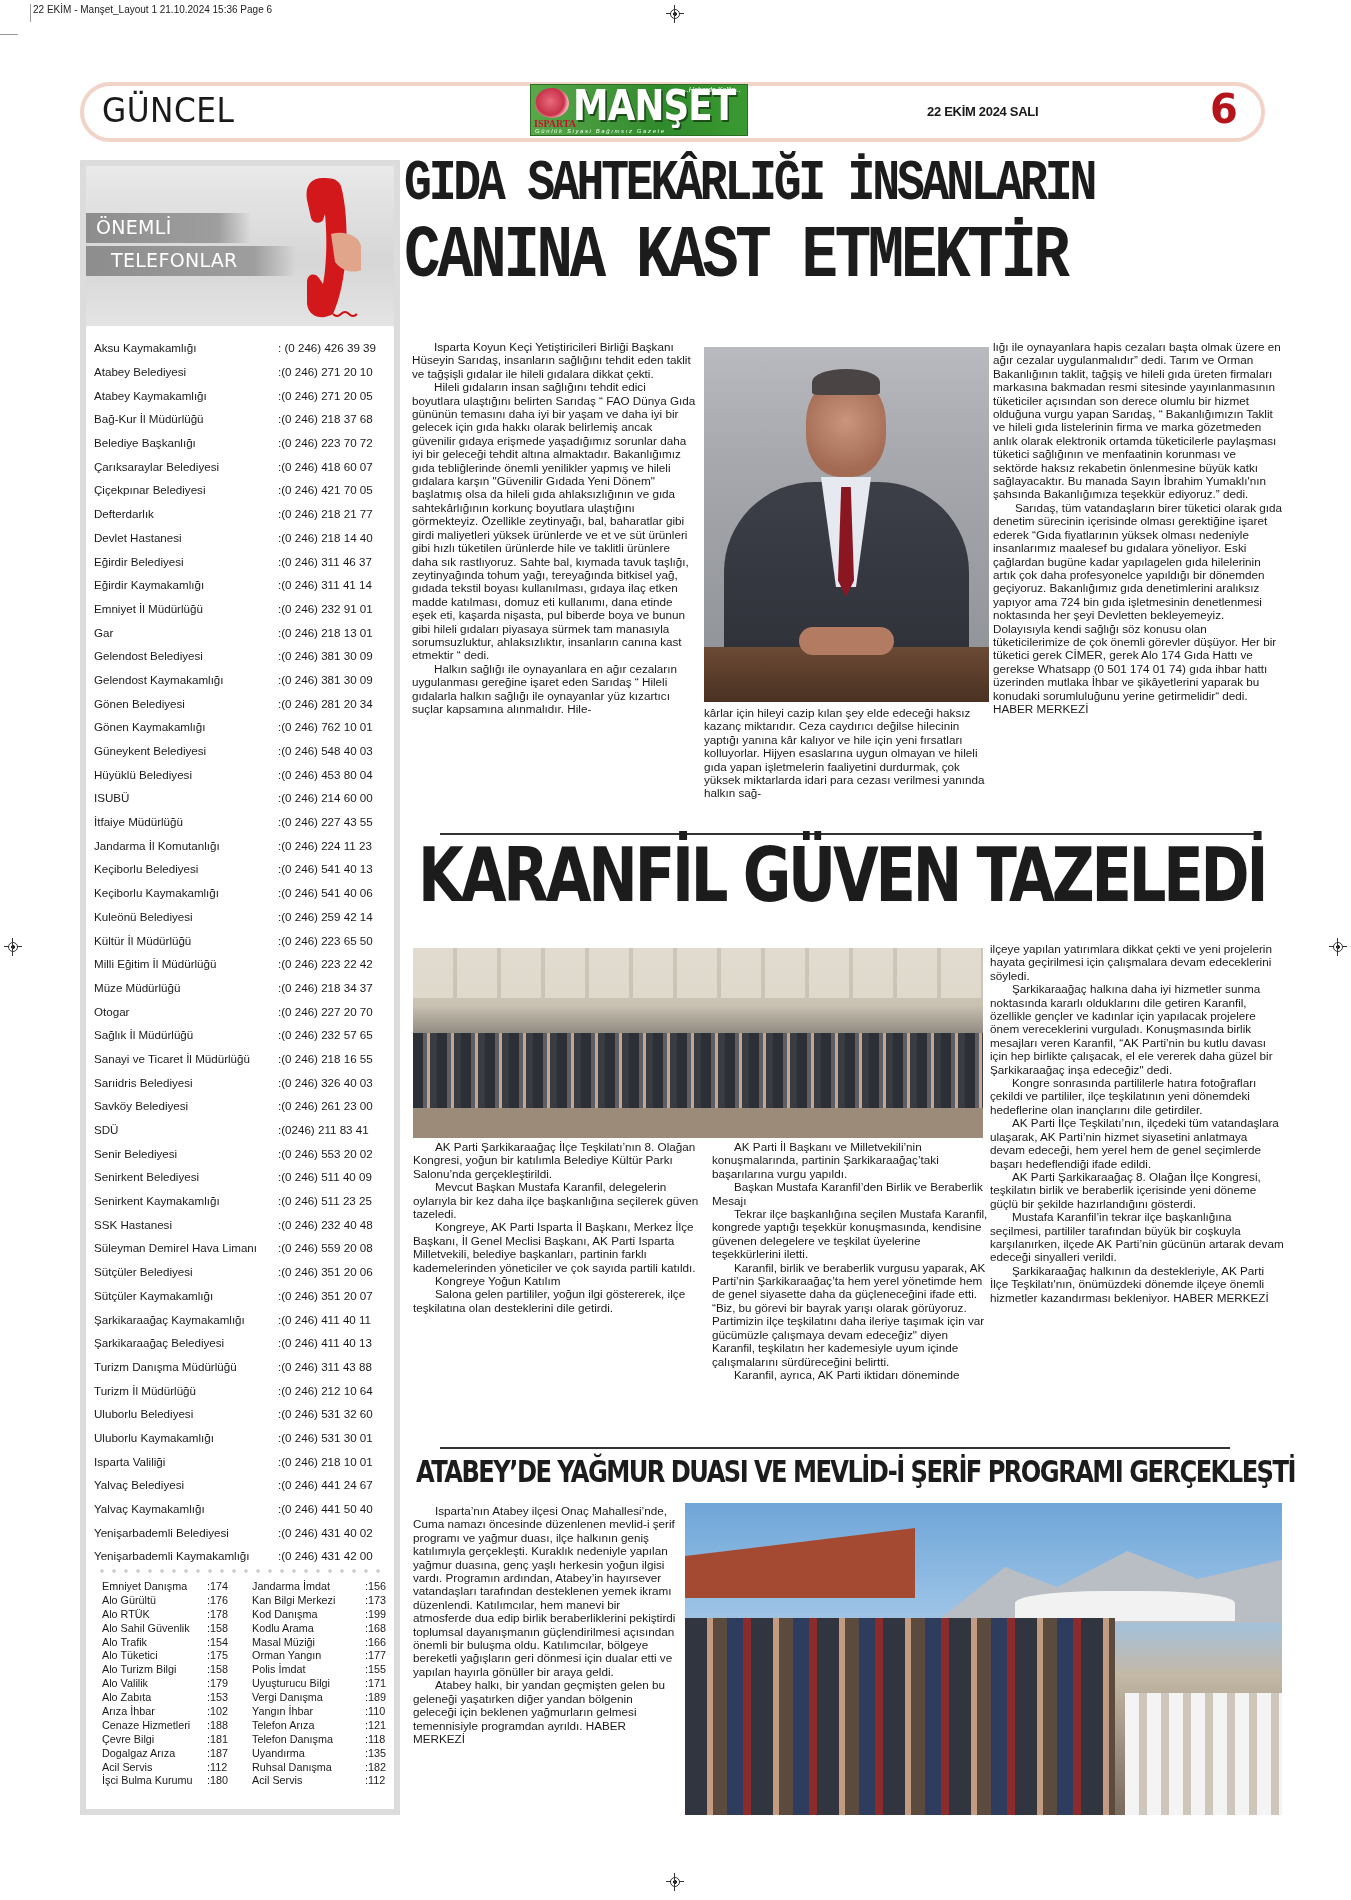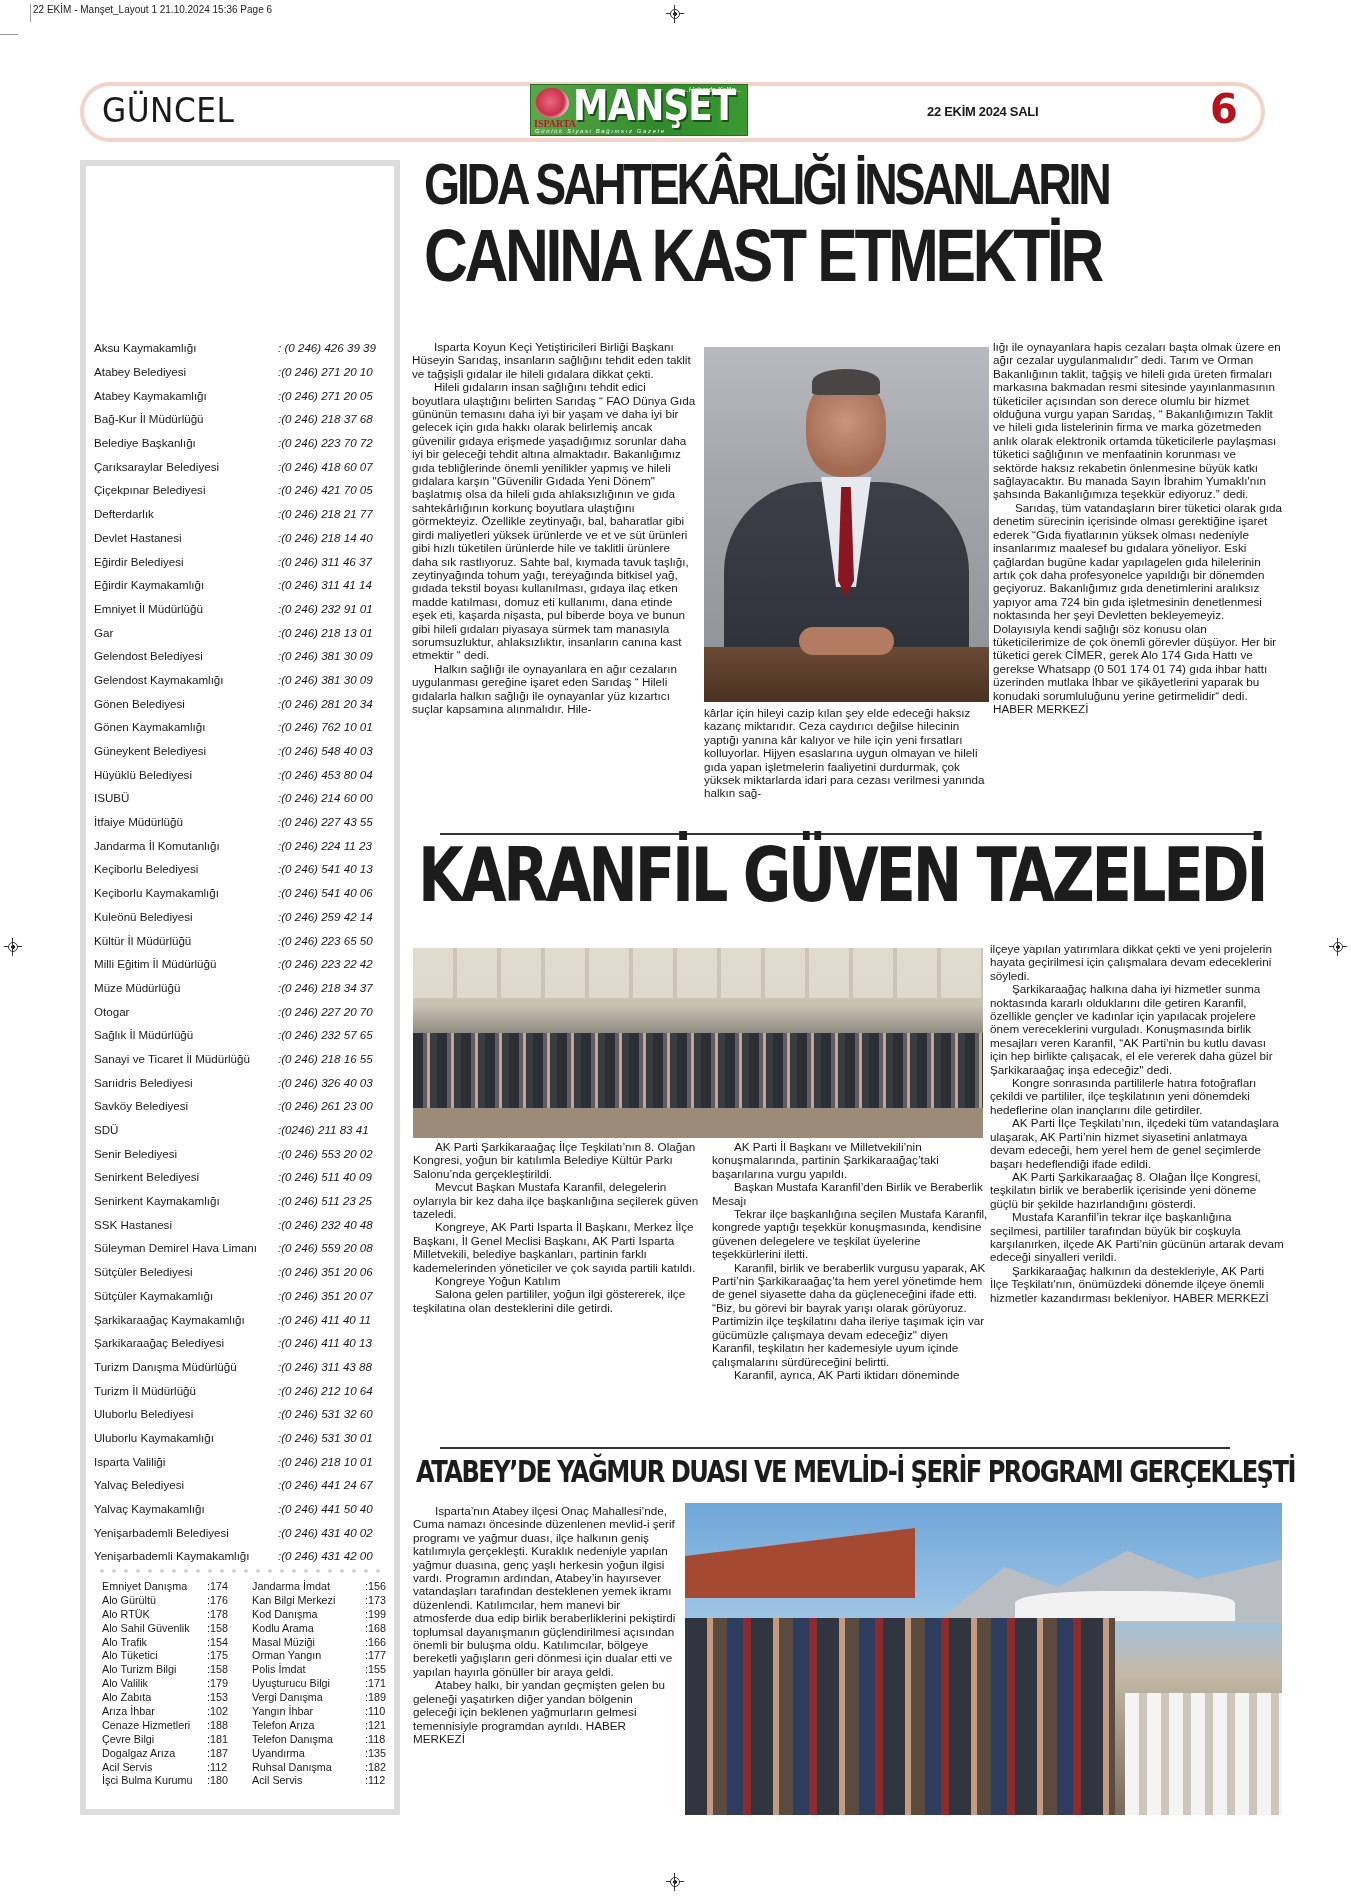--- a/index.html
+++ b/index.html
@@ -31,31 +31,31 @@
   .banner-stroke.s1 { top: 47px; width: 165px; }
   .banner-stroke.s2 { top: 80px; width: 210px; }
   .banner-text { position: absolute; left: 10px; font-family: "DejaVu Sans", sans-serif; font-size: 19px; color: #fff; letter-spacing: 0.3px; }
   .banner-text.t1 { top: 50px; }
   .banner-text.t2 { top: 83px; left: 25px; }
   .handset { position: absolute; left: 215px; top: 8px; width: 60px; height: 150px; }
 
   .phone-list { position: absolute; left: 8px; top: 170px; width: 298px; }
   .phone-row { display: flex; height: 23.7px; align-items: center; font-size: 11.6px; color: #1a1a1a; }
   .phone-row .pn { width: 184px; white-space: nowrap; overflow: visible; }
-  .phone-row .pv { flex: 1; white-space: nowrap; font-style: italic; }
+  .phone-row .pv { flex: 1; white-space: nowrap; }
 
   .dots { position: absolute; left: 10px; top: 1403px; width: 290px; height: 4px; background-image: radial-gradient(circle, #cfcfcf 1.5px, transparent 2px); background-size: 12px 4px; }
   .short-list { position: absolute; left: 8px; top: 1414px; width: 300px; display: flex; }
   .short-col { width: 155px; margin-left: 8px; }
   .short-row { display: flex; height: 13.9px; font-size: 10.8px; line-height: 13.9px; color: #1a1a1a; }
   .short-row .sn { width: 105px; white-space: nowrap; }
   .short-col.c2 .short-row .sn { width: 113px; }
 
   
-  .headline1 { position: absolute; left: 424px; top: 155px; width: 880px; font-family: Liberation Sans, sans-serif; font-weight: bold; color: #1c1c1c; line-height: 1; letter-spacing: -4px; }
+  .headline1 { position: absolute; left: 404px; top: 155px; width: 880px; font-family: Liberation Mono, monospace; font-weight: bold; color: #1c1c1c; line-height: 1; letter-spacing: -4px; }
   .headline1 .l1 { display: block; font-size: 58px; transform: scaleX(0.80); transform-origin: left; white-space: nowrap; }
   .headline1 .l2 { display: block; font-size: 74px; margin-top: 6px; transform: scaleX(0.82); transform-origin: left; white-space: nowrap; }
 
   .body-text { font-size: 11.7px; line-height: 13.4px; color: #1a1a1a; text-align: left; }
   .body-text p { text-indent: 22px; }
   .col { position: absolute; }
 
   .photo-portrait { position: absolute; left: 704px; top: 347px; width: 285px; height: 355px; background: linear-gradient(180deg, #b8bac0 0%, #a7a9ae 30%, #8c8f94 100%); overflow: hidden; }
   .photo-portrait .head { position: absolute; left: 102px; top: 30px; width: 80px; height: 100px; border-radius: 45% 45% 42% 42%; background: radial-gradient(circle at 50% 45%, #c9957c, #a46b54 70%); }
   .photo-portrait .hair { position: absolute; left: 108px; top: 22px; width: 68px; height: 26px; border-radius: 50% 50% 10% 10%; background: #4a4444; }
@@ -115,20 +115,31 @@
   <div class="logo-rose"></div>
   <div class="logo-isparta">ISPARTA</div>
   <div class="logo-word">MANŞET</div>
   <div class="logo-slogan">...Haberde Kalite...</div>
   <div class="logo-sub">Günlük Siyasi Bağımsız Gazete</div>
 </div>
 <div class="date">22 EKİM 2024 SALI</div>
 <div class="page-num">6</div>
 
 <div class="sidebar">
+  <div class="phone-banner">
+    <div class="banner-stroke s1"></div>
+    <div class="banner-stroke s2"></div>
+    <div class="banner-text t1">ÖNEMLİ</div>
+    <div class="banner-text t2">TELEFONLAR</div>
+    <svg class="handset" viewBox="0 0 60 150">
+      <path d="M22 4 C8 4 4 14 6 26 L10 44 C12 50 20 50 22 46 L24 40 C26 60 26 90 22 110 L18 104 C14 98 6 100 6 108 L6 130 C8 144 22 146 32 140 C46 110 50 50 40 12 C36 4 30 4 22 4 Z" fill="#d3181c"></path>
+      <path d="M30 60 C44 56 58 62 60 72 L60 96 C50 100 40 96 34 88 Z" fill="#e0a58a"></path>
+      <path d="M32 140 q4 4 8 0 q4 -4 8 0 q4 4 8 0" stroke="#c11" stroke-width="2" fill="none"></path>
+    </svg>
+  </div>
 
   <div class="phone-list" id="phone-list">
       <div class="phone-row">
         <span class="pn">Aksu Kaymakamlığı</span>
         <span class="pv">: (0 246) 426 39 39</span>
       </div>
       <div class="phone-row">
         <span class="pn">Atabey Belediyesi</span>
         <span class="pv">:(0 246) 271 20 10</span>
       </div>

